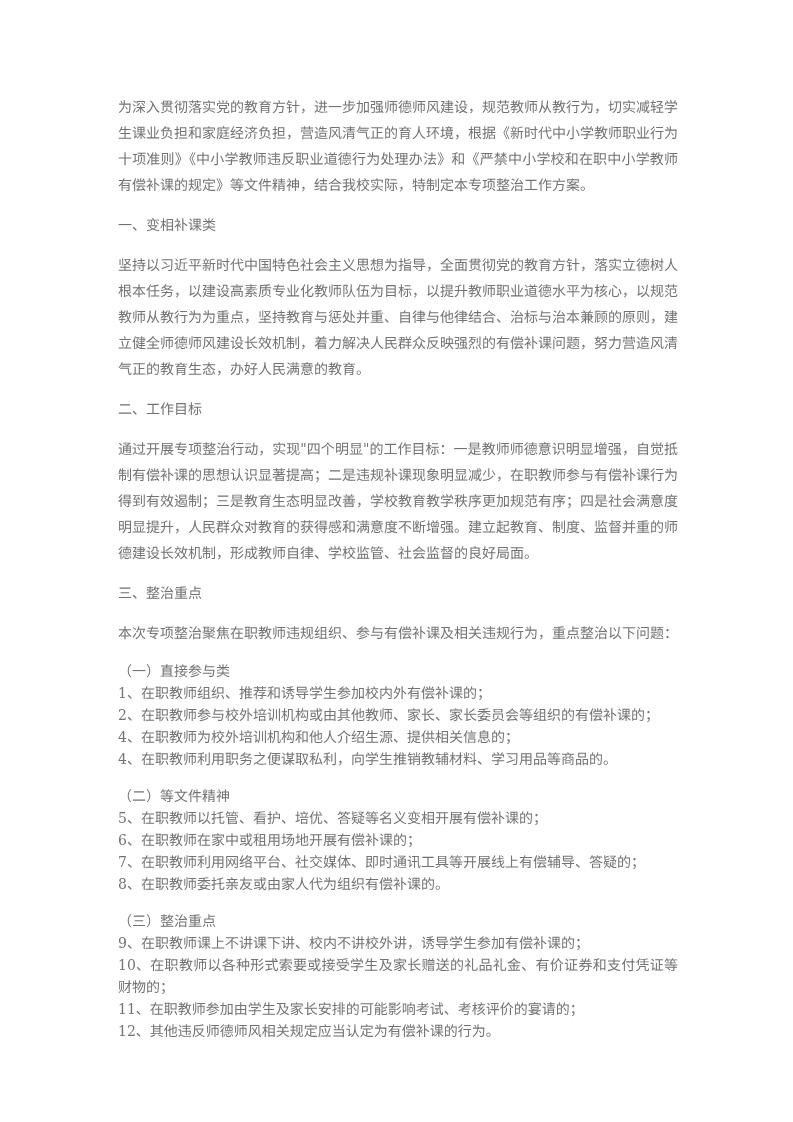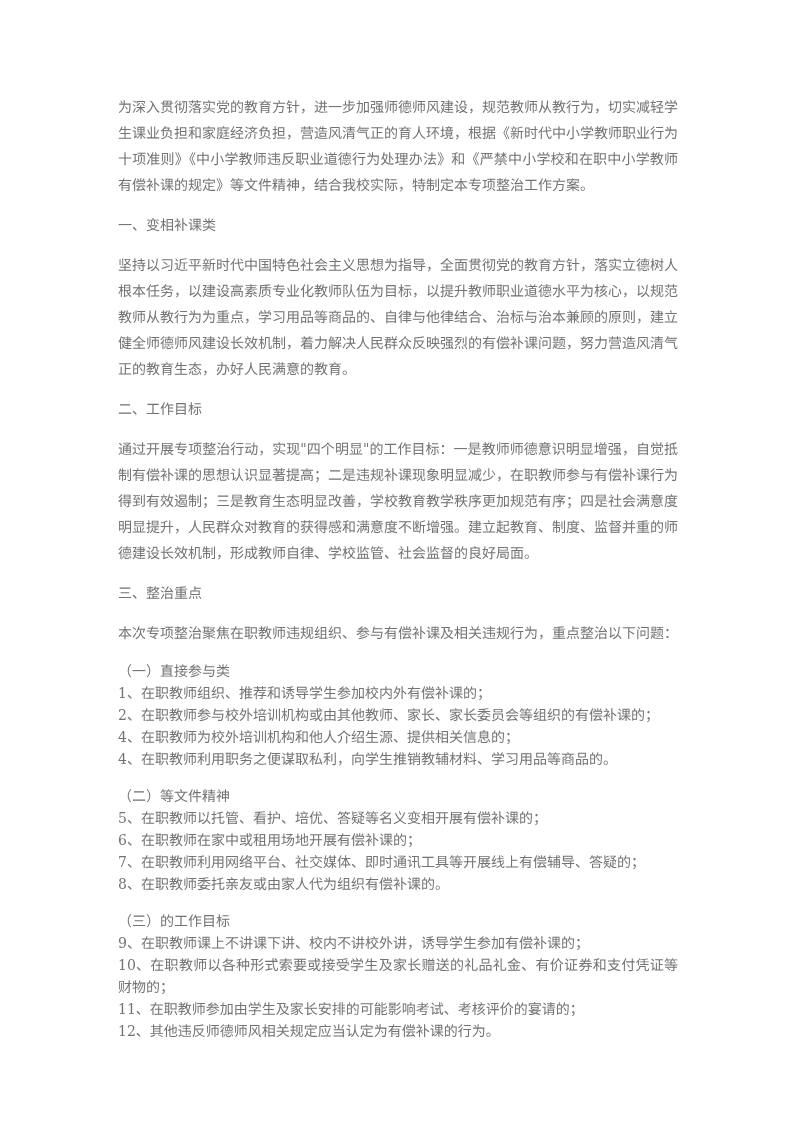--- a/index.html
+++ b/index.html
@@ -44,21 +44,21 @@
 </style>
 </head>
 <body>
 
 <div class="page">
   <div class="doc-body">
 
     <p class="para">为深入贯彻落实党的教育方针，进一步加强师德师风建设，规范教师从教行为，切实减轻学生课业负担和家庭经济负担，营造风清气正的育人环境，根据《新时代中小学教师职业行为十项准则》《中小学教师违反职业道德行为处理办法》和《严禁中小学校和在职中小学教师有偿补课的规定》等文件精神，结合我校实际，特制定本专项整治工作方案。</p>
 
     <p class="heading">一、变相补课类</p>
-    <p class="para">坚持以习近平新时代中国特色社会主义思想为指导，全面贯彻党的教育方针，落实立德树人根本任务，以建设高素质专业化教师队伍为目标，以提升教师职业道德水平为核心，以规范教师从教行为为重点，学习用品等商品的、自律与他律结合、治标与治本兼顾的原则，建立健全师德师风建设长效机制，着力解决人民群众反映强烈的有偿补课问题，努力营造风清气正的教育生态，办好人民满意的教育。</p>
+    <p class="para">坚持以习近平新时代中国特色社会主义思想为指导，全面贯彻党的教育方针，落实立德树人根本任务，以建设高素质专业化教师队伍为目标，以提升教师职业道德水平为核心，以规范教师从教行为为重点，坚持教育与惩处并重、自律与他律结合、治标与治本兼顾的原则，建立健全师德师风建设长效机制，着力解决人民群众反映强烈的有偿补课问题，努力营造风清气正的教育生态，办好人民满意的教育。</p>
 
     <p class="heading">二、工作目标</p>
     <p class="para">通过开展专项整治行动，实现"四个明显"的工作目标：一是教师师德意识明显增强，自觉抵制有偿补课的思想认识显著提高；二是违规补课现象明显减少，在职教师参与有偿补课行为得到有效遏制；三是教育生态明显改善，学校教育教学秩序更加规范有序；四是社会满意度明显提升，人民群众对教育的获得感和满意度不断增强。建立起教育、制度、监督并重的师德建设长效机制，形成教师自律、学校监管、社会监督的良好局面。</p>
 
     <p class="heading">三、整治重点</p>
     <p class="para">本次专项整治聚焦在职教师违规组织、参与有偿补课及相关违规行为，重点整治以下问题：</p>
 
     <div class="group">
       <div class="line">（一）直接参与类</div>
       <div class="line">1、在职教师组织、推荐和诱导学生参加校内外有偿补课的；</div>
@@ -69,21 +69,21 @@
 
     <div class="group">
       <div class="line">（二）等文件精神</div>
       <div class="line">5、在职教师以托管、看护、培优、答疑等名义变相开展有偿补课的；</div>
       <div class="line">6、在职教师在家中或租用场地开展有偿补课的；</div>
       <div class="line">7、在职教师利用网络平台、社交媒体、即时通讯工具等开展线上有偿辅导、答疑的；</div>
       <div class="line">8、在职教师委托亲友或由家人代为组织有偿补课的。</div>
     </div>
 
     <div class="group">
-      <div class="line">（三）的工作目标</div>
+      <div class="line">（三）整治重点</div>
       <div class="line">9、在职教师课上不讲课下讲、校内不讲校外讲，诱导学生参加有偿补课的；</div>
       <div class="line">10、在职教师以各种形式索要或接受学生及家长赠送的礼品礼金、有价证券和支付凭证等财物的；</div>
       <div class="line">11、在职教师参加由学生及家长安排的可能影响考试、考核评价的宴请的；</div>
       <div class="line">12、其他违反师德师风相关规定应当认定为有偿补课的行为。</div>
     </div>
 
   </div>
 </div>
 
 </body></html>

